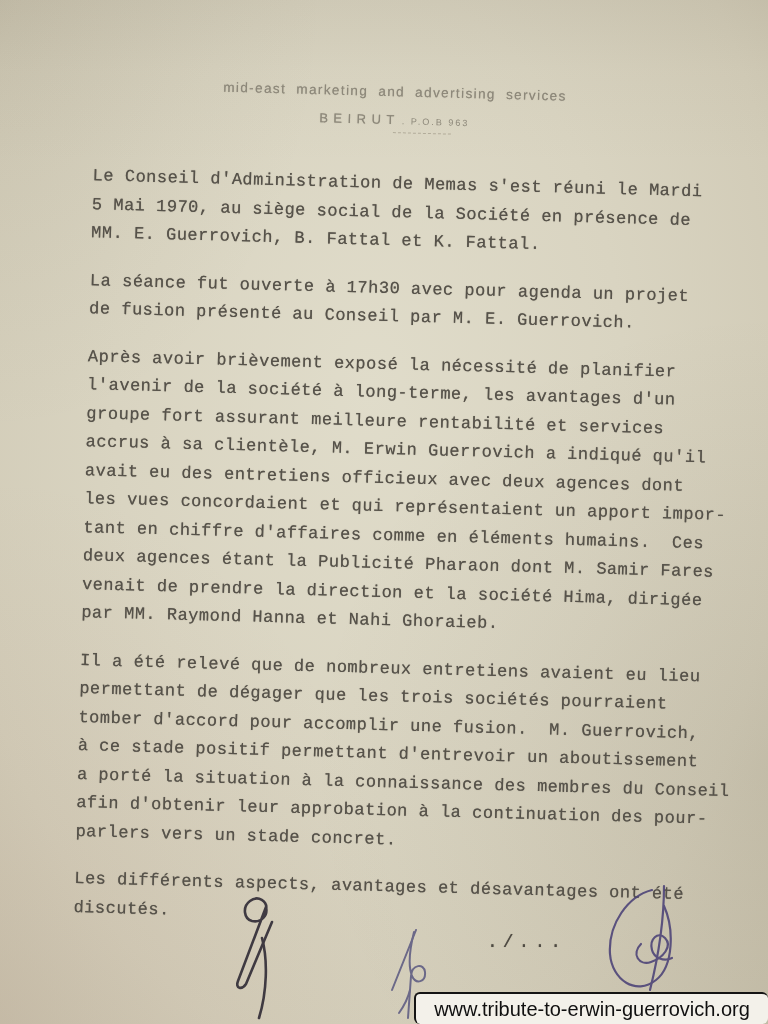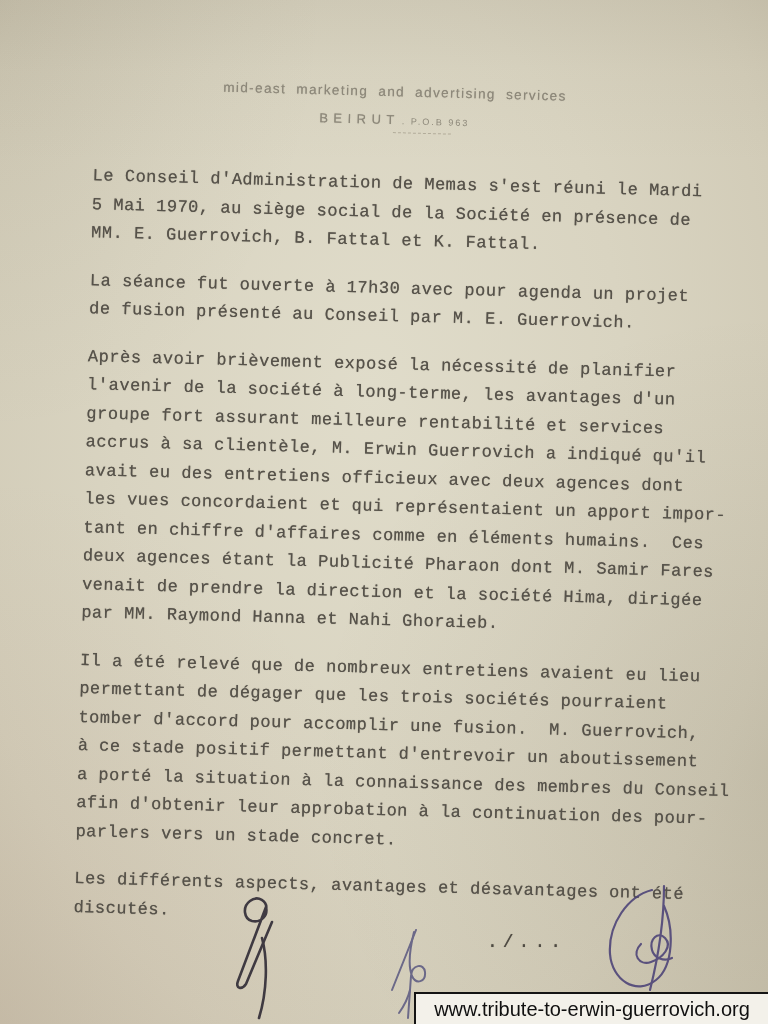--- a/index.html
+++ b/index.html
@@ -56,20 +56,21 @@
   }
   
   .sig-layer{position:absolute;left:0;top:0;pointer-events:none;}
   
   .watermark{
     position:absolute;right:0;bottom:0;width:352px;height:30px;
     background:#f3f1ea;border-top:2px solid #141414;border-left:2px solid #141414;
     display:flex;align-items:center;justify-content:center;
     font-family:"Liberation Sans",sans-serif;font-size:20px;color:#101010;
     z-index:5;
+    border-radius:6px;
   }
 </style>
 </head>
 <body>
 
 <div class="paper">
 
   <div class="tilt">
 
     <header class="letterhead">

